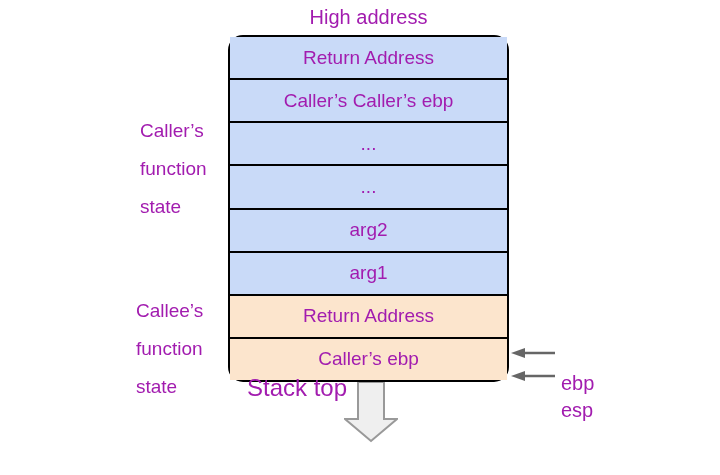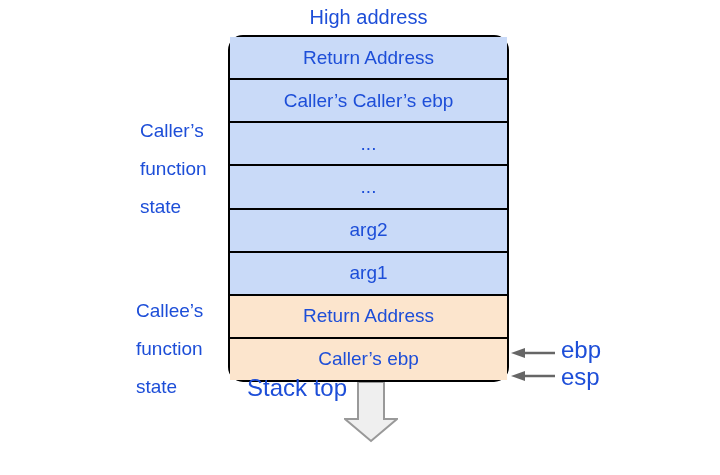--- a/index.html
+++ b/index.html
@@ -1,21 +1,21 @@
 <!DOCTYPE html>
 <html><head>
 <meta charset="utf-8">
 <style>
   html,body{margin:0;padding:0;background:#ffffff;}
   .canvas{
     position:relative;
     width:720px;height:475px;
     background:#ffffff;
     font-family:"Liberation Sans", sans-serif;
-    color:#1d4ed8;
+    color:#a21caf;
     overflow:hidden;
   }
   .title-top, .title-bottom{
     position:absolute;left:228px;width:281px;
     text-align:center;font-size:20px;
   }
   .title-top{top:6px;}
   .title-bottom{top:445px;}
   .stack-box{
     position:absolute;left:228px;top:35px;
@@ -35,21 +35,21 @@
     position:absolute;
     font-size:19px;line-height:38px;
     white-space:pre-line;
     text-align:left;
   }
   .label-caller{left:140px;top:112px;}
   .label-callee{left:136px;top:292px;}
   .reg-arrow{position:absolute;width:46px;height:12px;}
   .reg-arrow.ebp{left:511px;top:347px;}
   .reg-arrow.esp{left:511px;top:370px;}
-  .reg-label{position:absolute;left:561px;font-size:24px;}
+  .reg-label{position:absolute;left:561px;font-size:20px;margin-top:36px;}
   .reg-label.ebp{top:336px;}
   .reg-label.esp{top:363px;}
   .stack-top-label{position:absolute;left:247px;top:374px;font-size:24px;}
   .block-arrow{position:absolute;left:344px;top:382px;}
 </style>
 </head>
 <body>
 
 <div class="canvas">
 

